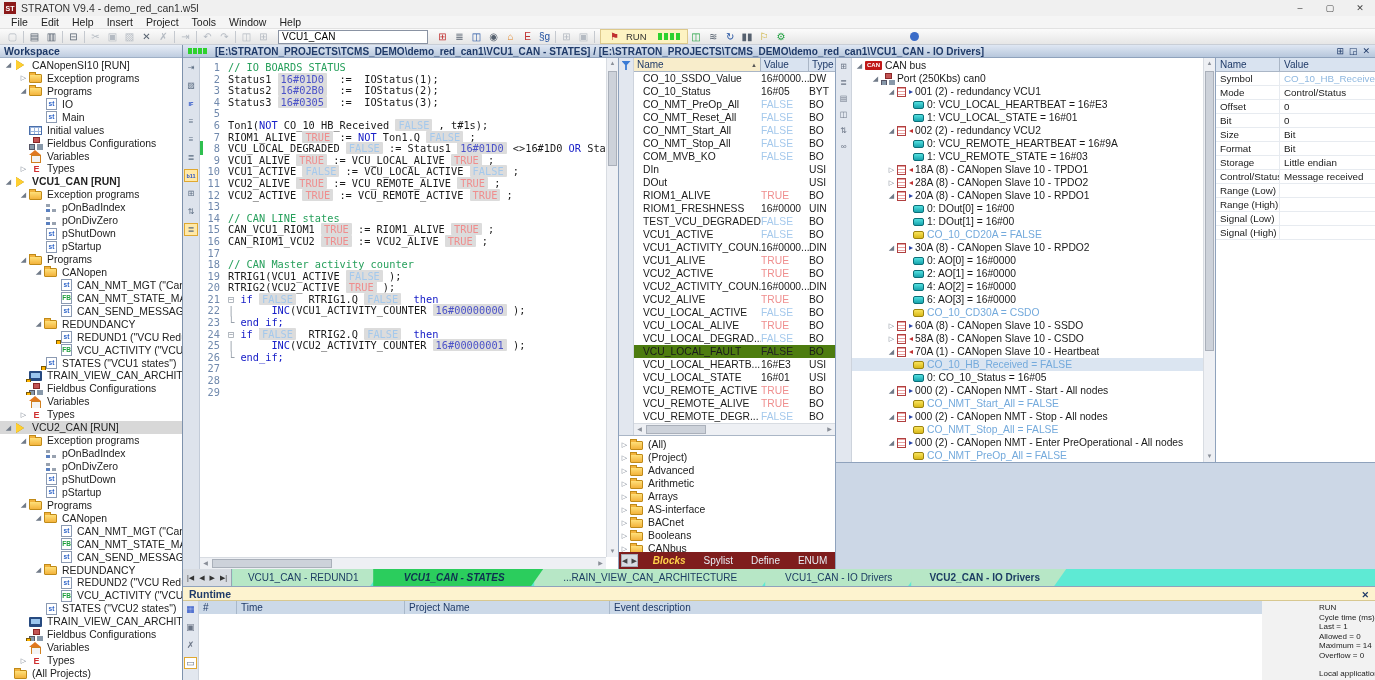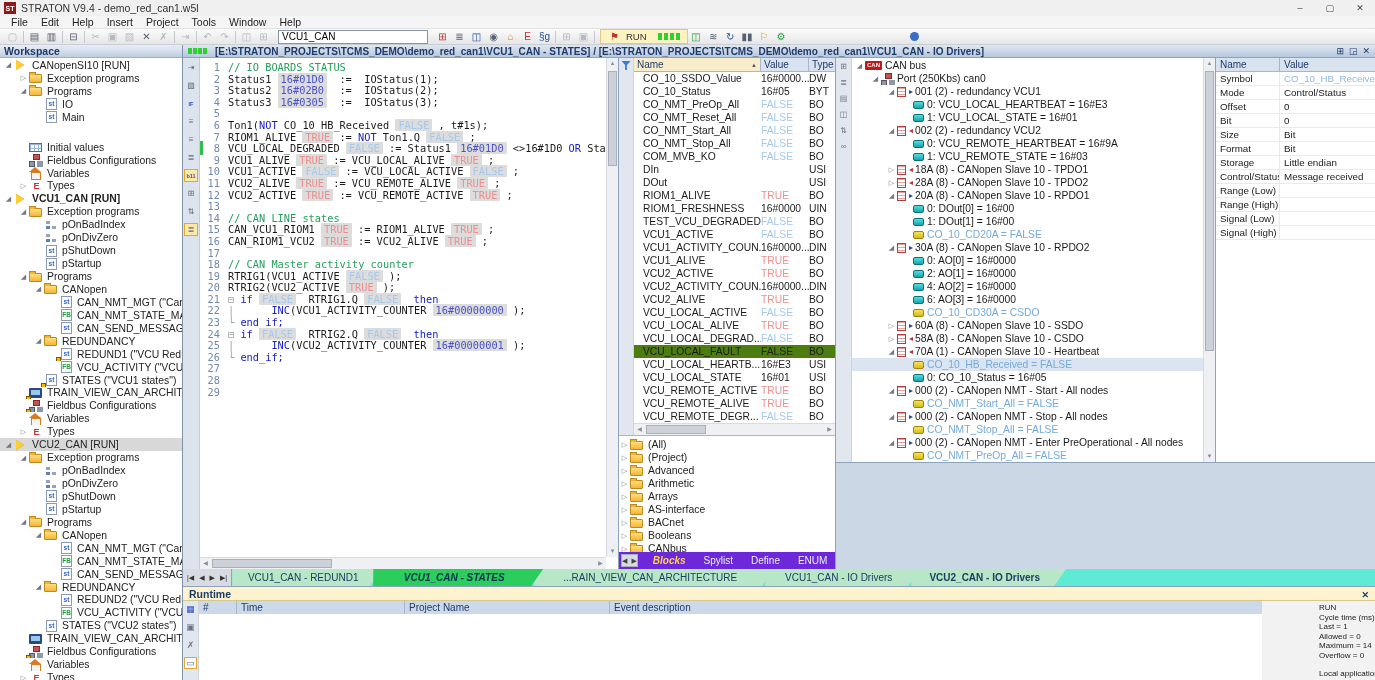--- a/index.html
+++ b/index.html
@@ -92,21 +92,21 @@
 .vrows{position:absolute;left:15px;top:14px;right:0;height:351px;overflow:hidden;font-size:10.3px}
 .vr{height:13px;display:flex;align-items:center}
 .vr.sel{background:#4d7c0f}
 .vrn{flex:1;padding-left:9px;overflow:hidden;white-space:nowrap}
 .vrv{width:48px;flex:none;overflow:hidden;white-space:nowrap}
 .vrt{width:26px;flex:none;overflow:hidden;white-space:nowrap}
 .v-t{color:#ef8e8e}.v-f{color:#a5c9ec}.v-n{color:#222}
 .vh2{left:15px;right:0;top:365px}
 .vblocks{position:absolute;left:0;top:377px;right:0;height:117px;overflow:hidden;border-top:1px solid #aab6c6;padding-top:2px;background:#fff}
 .bkr{height:13px;display:flex;align-items:center;font-size:10.3px;white-space:nowrap}
-.vtabs{position:absolute;left:0;top:494px;right:0;height:17px;background:#6d28d9;display:flex;align-items:center}
+.vtabs{position:absolute;left:0;top:494px;right:0;height:17px;background:#7f1d1d;display:flex;align-items:center}
 .btnav{width:26px;height:13px;background:#d8dce2;color:#444;font-size:7px;display:flex;align-items:center;justify-content:center;gap:4px;margin:0 6px 0 2px;border:1px solid #a8aeb8}
 .btab{color:#e8eef5;font-size:10px;padding:0 9px}
 .btab.act{color:#ffd24a;font-weight:bold;font-style:italic}
 
 .canpanel{position:absolute;left:835px;top:58px;width:380px;height:404px;background:#fff;border-left:1px solid #8fa2bc}
 .cstrip{position:absolute;left:0;top:0;width:16px;bottom:0;background:#e2e7ef;border-right:1px solid #cdd3dc;display:flex;flex-direction:column;align-items:center;gap:7px;padding-top:4px;font-size:8px;color:#6a7485}
 .ctree{position:absolute;left:16px;top:0;right:12px;bottom:0;overflow:hidden;padding-top:1px}
 .cr{height:13px;display:flex;align-items:center;white-space:nowrap;font-size:10.3px;overflow:hidden}
 .cr.sel{background:#dbe5f1}
 .crlbl{overflow:hidden}
@@ -266,21 +266,21 @@
         </span>
         <span class="tlbl">IO</span>
       </div>
       <div class="trow" style="padding-left: 33px;">
         <span class="texp"></span>
         <span class="ti">
           <span class="ti-st">st</span>
         </span>
         <span class="tlbl">Main</span>
       </div>
-      <div class="trow" style="padding-left: 18px; margin-top: 17px;">
+      <div class="trow" style="padding-left: 18px;">
         <span class="texp"></span>
         <span class="ti">
           <span class="ti-table"></span>
         </span>
         <span class="tlbl">Initial values</span>
       </div>
       <div class="trow" style="padding-left: 18px;">
         <span class="texp"></span>
         <span class="ti">
           <span class="ti-net"></span>

